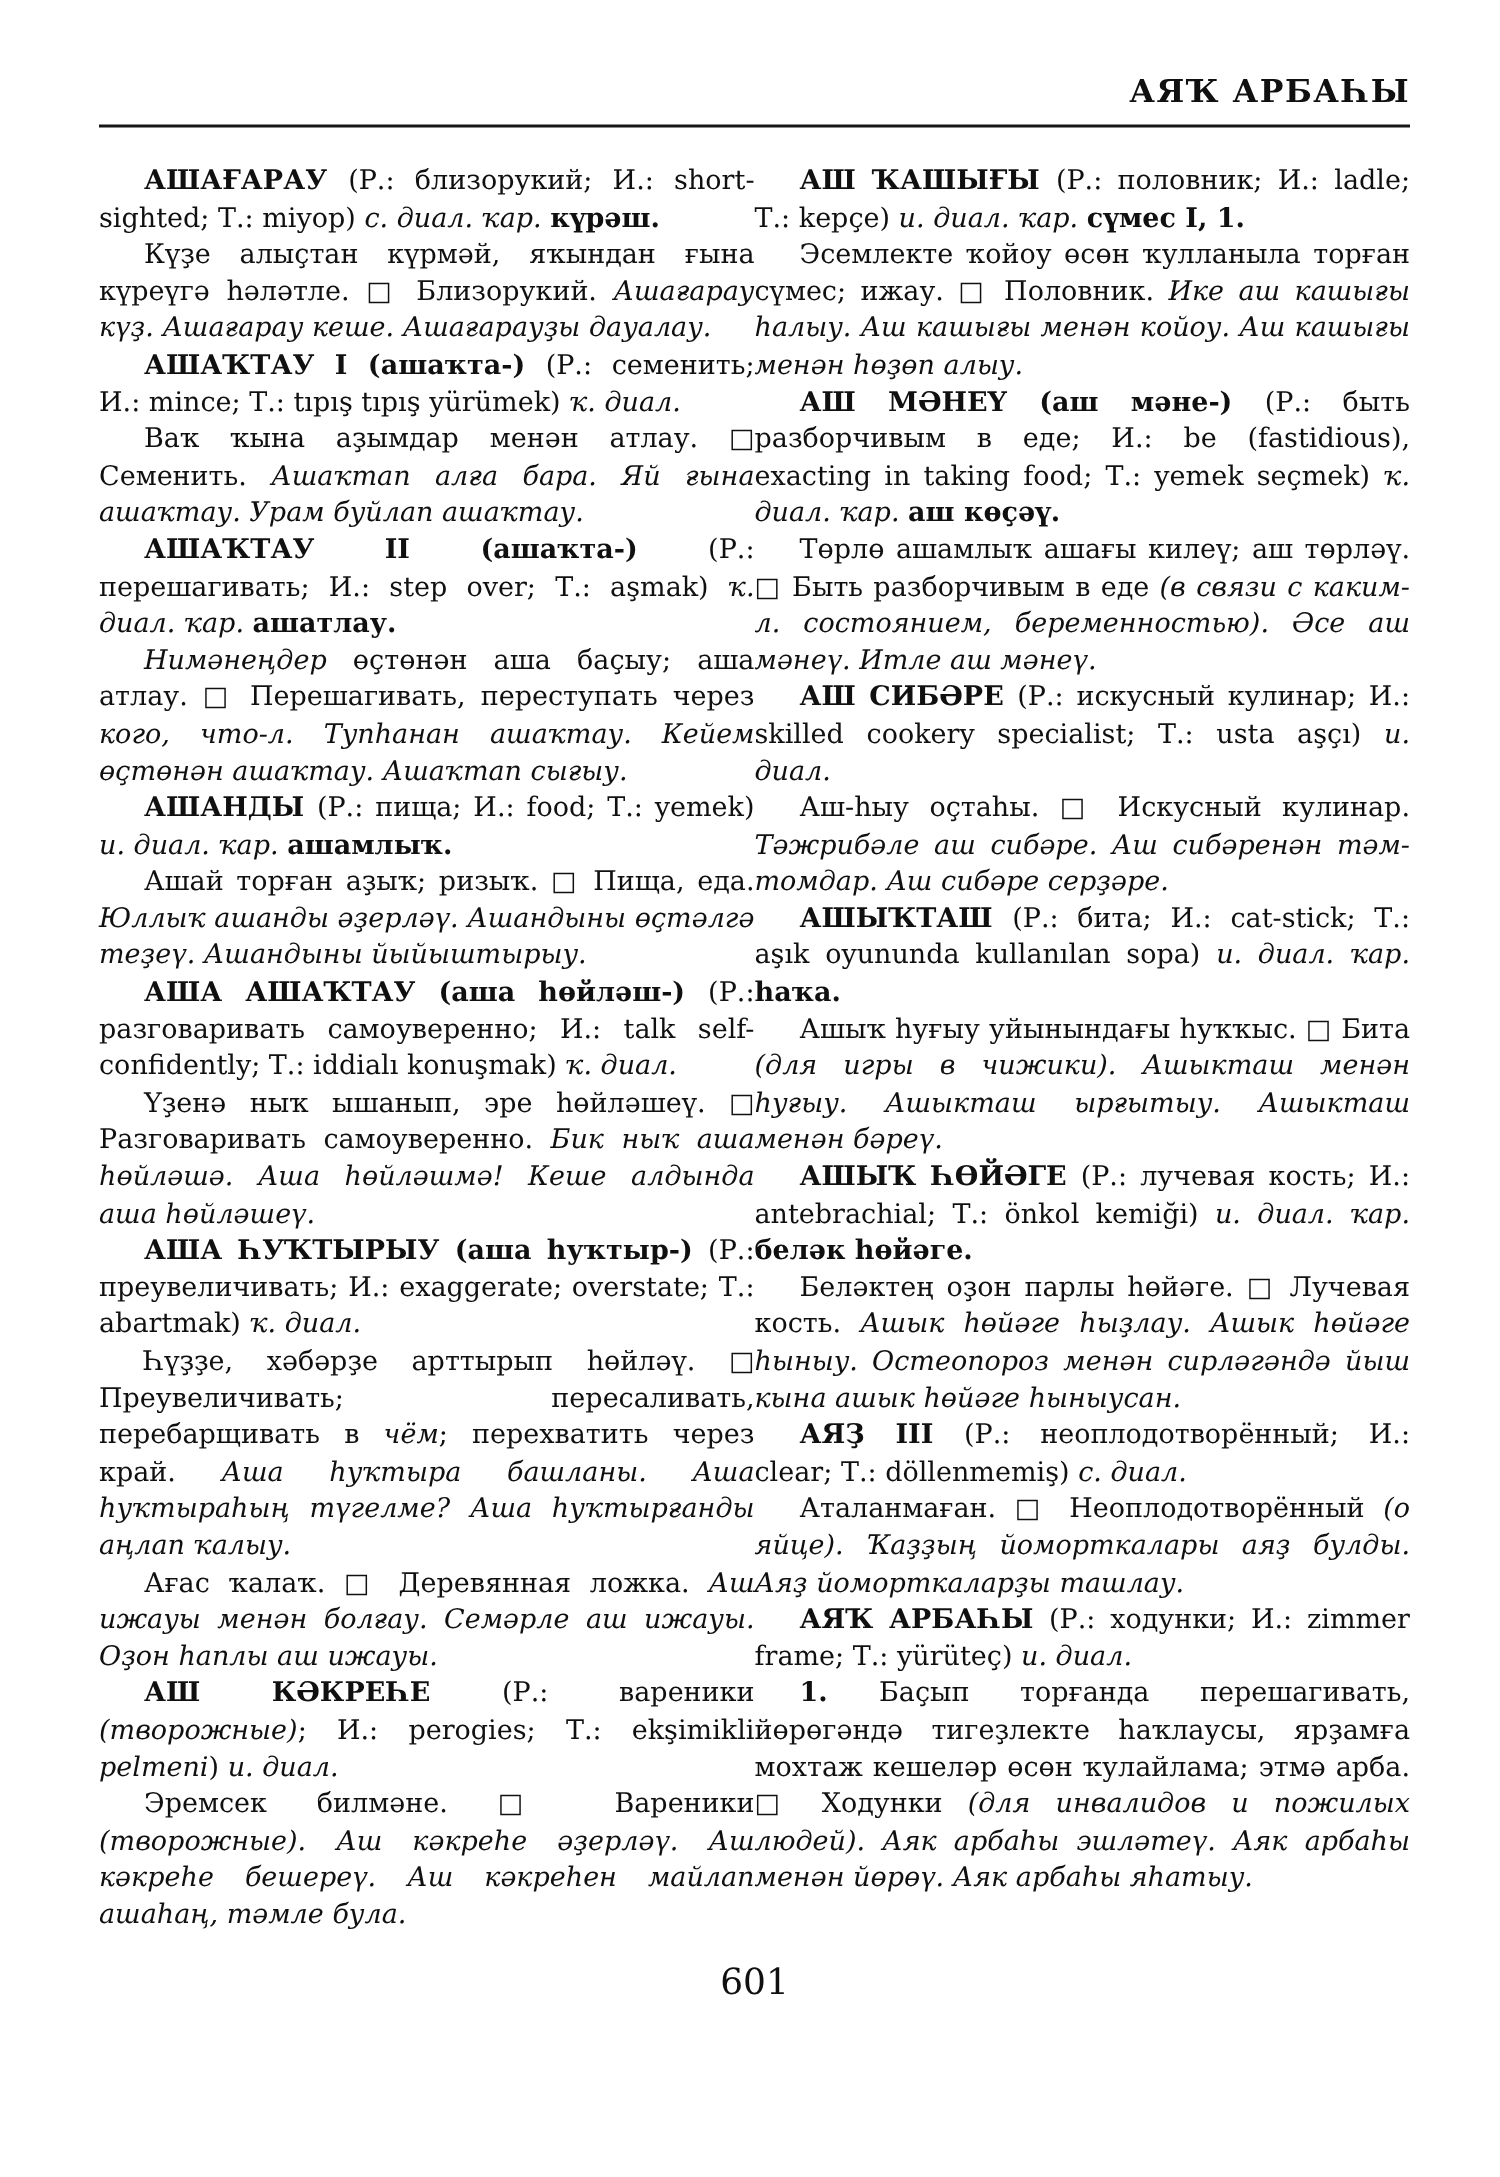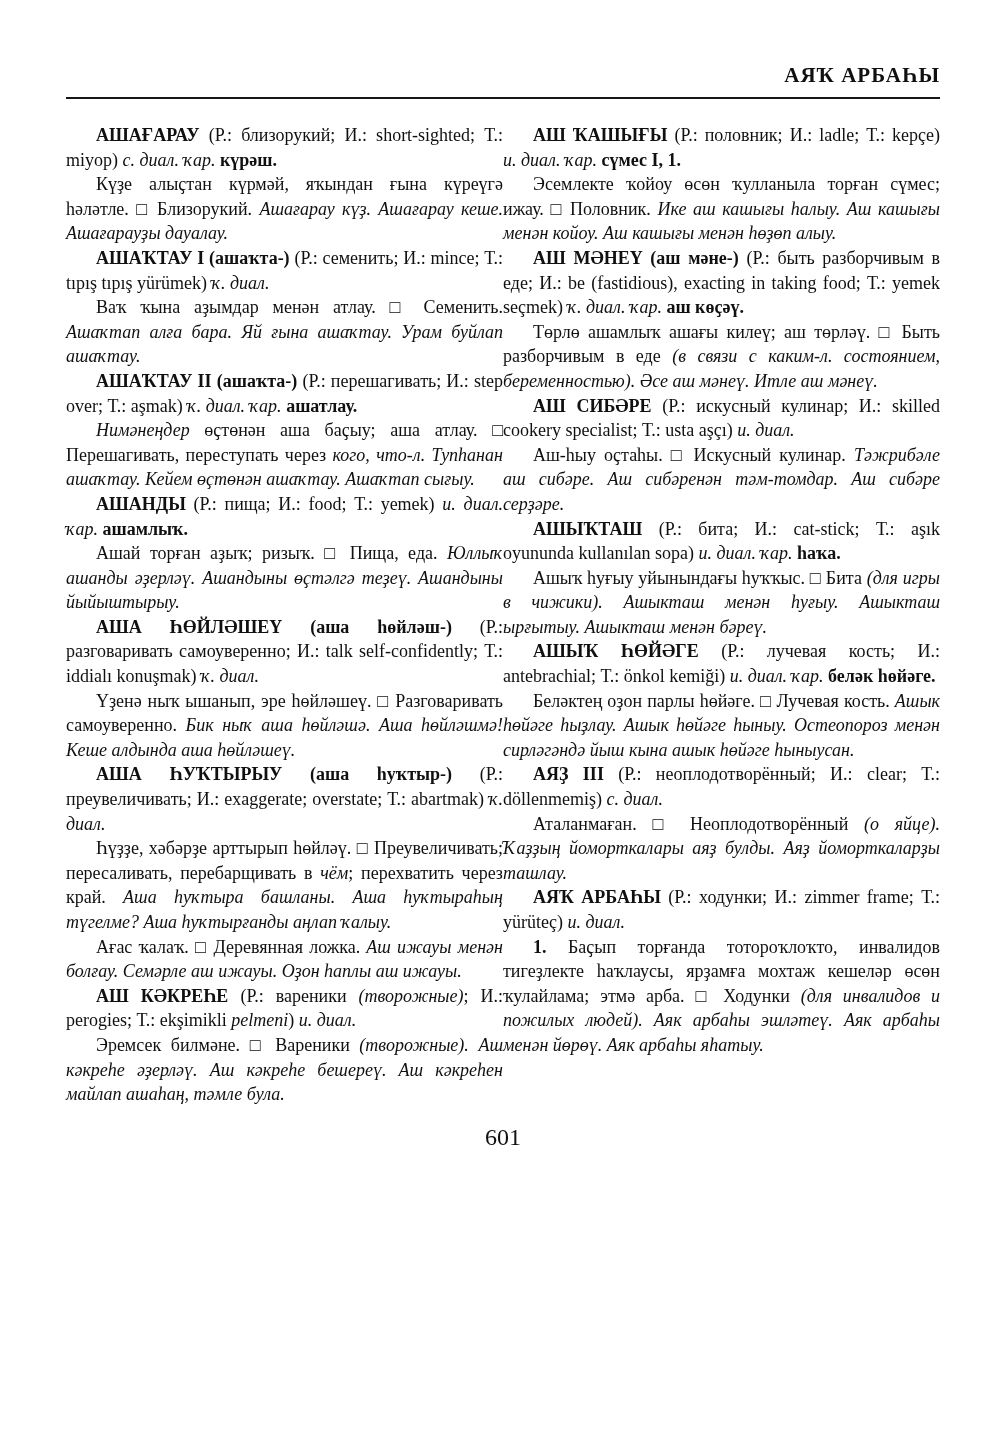--- a/index.html
+++ b/index.html
@@ -11,22 +11,21 @@
     width: 1000px;
     height: 1451px;
     overflow: hidden;
     font-family: "DejaVu Serif", "Liberation Serif", serif;
     color: #101010;
   }
   .page {
     box-sizing: border-box;
     width: 1000px;
     height: 1451px;
-    padding: 62px 60px 0 66px;
-    font-family: Liberation Serif, serif;
+    padding: 48px 60px 0 66px;
   }
   .running-head {
     text-align: right;
     font-weight: bold;
     font-size: 21px;
     letter-spacing: 1px;
     line-height: 26px;
   }
   .rule {
     border: none;
@@ -65,21 +64,21 @@
   <div class="cols">
     <div class="col">
         <p class="para"><span class="b">АШАҒАРАУ </span><span class="n">(Р.: близорукий; И.: short-sighted; Т.: miyop) </span><span class="i">с. диал. ҡар. </span><span class="b">күрәш.</span></p>
         <p class="para"><span class="n">Күҙе алыҫтан күрмәй, яҡындан ғына күреүгә һәләтле. □ Близорукий. </span><span class="i">Ашағарау күҙ. Ашағарау кеше. Ашағарауҙы дауалау.</span></p>
         <p class="para"><span class="b">АШАҠТАУ I (ашаҡта-) </span><span class="n">(Р.: семенить; И.: mince; Т.: tıpış tıpış yürümek) </span><span class="i">ҡ. диал.</span></p>
         <p class="para"><span class="n">Ваҡ ҡына аҙымдар менән атлау. □ Семенить. </span><span class="i">Ашаҡтап алға бара. Яй ғына ашаҡтау. Урам буйлап ашаҡтау.</span></p>
         <p class="para"><span class="b">АШАҠТАУ II (ашаҡта-) </span><span class="n">(Р.: перешагивать; И.: step over; Т.: aşmak) </span><span class="i">ҡ. диал. ҡар. </span><span class="b">ашатлау.</span></p>
         <p class="para"><span class="i">Нимәнеңдер </span><span class="n">өҫтөнән аша баҫыу; аша атлау. □ Перешагивать, переступать через </span><span class="i">кого, что-л. Тупһанан ашаҡтау. Кейем өҫтөнән ашаҡтау. Ашаҡтап сығыу.</span></p>
         <p class="para"><span class="b">АШАНДЫ </span><span class="n">(Р.: пища; И.: food; Т.: yemek) </span><span class="i">и. диал. ҡар. </span><span class="b">ашамлыҡ.</span></p>
         <p class="para"><span class="n">Ашай торған аҙыҡ; ризыҡ. □ Пища, еда. </span><span class="i">Юллыҡ ашанды әҙерләү. Ашандыны өҫтәлгә теҙеү. Ашандыны йыйыштырыу.</span></p>
-        <p class="para"><span class="b">АША ҺӨЙЛӘШЕҮ (аша һөйләш-) </span><span class="n">(Р.: разговаривать самоуверенно; И.: talk self-confidently; Т.: iddialı konuşmak) </span><span class="i">ҡ. диал.</span></p>
+        <p class="para"><span class="b">АША АШАҠТАУ (аша һөйләш-) </span><span class="n">(Р.: разговаривать самоуверенно; И.: talk self-confidently; Т.: iddialı konuşmak) </span><span class="i">ҡ. диал.</span></p>
         <p class="para"><span class="n">Үҙенә ныҡ ышанып, эре һөйләшеү. □ Разговаривать самоуверенно. </span><span class="i">Бик ныҡ аша һөйләшә. Аша һөйләшмә! Кеше алдында аша һөйләшеү.</span></p>
         <p class="para"><span class="b">АША ҺУҠТЫРЫУ (аша һуҡтыр-) </span><span class="n">(Р.: преувеличивать; И.: exaggerate; overstate; Т.: abartmak) </span><span class="i">ҡ. диал.</span></p>
         <p class="para"><span class="n">Һүҙҙе, хәбәрҙе арттырып һөйләү. □ Преувеличивать; пересаливать, перебарщивать в </span><span class="i">чём</span><span class="n">; перехватить через край. </span><span class="i">Аша һуҡтыра башланы. Аша һуҡтыраһың түгелме? Аша һуҡтырғанды аңлап ҡалыу.</span></p>
         <p class="para"><span class="n">Ағас ҡалаҡ. □ Деревянная ложка. </span><span class="i">Аш ижауы менән болғау. Семәрле аш ижауы. Оҙон һаплы аш ижауы.</span></p>
         <p class="para"><span class="b">АШ КӘКРЕҺЕ </span><span class="n">(Р.: вареники </span><span class="i">(творожные)</span><span class="n">; И.: perogies; Т.: ekşimikli </span><span class="i">pelmeni</span><span class="n">) </span><span class="i">и. диал.</span></p>
         <p class="para"><span class="n">Эремсек билмәне. □ Вареники </span><span class="i">(творожные). Аш кәкреһе әҙерләү. Аш кәкреһе бешереү. Аш кәкреһен майлап ашаһаң, тәмле була.</span></p>
       </div>
     <div class="col">
         <p class="para"><span class="b">АШ ҠАШЫҒЫ </span><span class="n">(Р.: половник; И.: ladle; Т.: kepçe) </span><span class="i">и. диал. ҡар. </span><span class="b">сүмес I, 1.</span></p>
         <p class="para"><span class="n">Эсемлекте ҡойоу өсөн ҡулланыла торған сүмес; ижау. □ Половник. </span><span class="i">Ике аш кашығы һалыу. Аш кашығы менән койоу. Аш кашығы менән һөҙөп алыу.</span></p>
@@ -87,17 +86,17 @@
         <p class="para"><span class="n">Төрлө ашамлыҡ ашағы килеү; аш төрләү. □ Быть разборчивым в еде </span><span class="i">(в связи с каким-л. состоянием, беременностью). Әсе аш мәнеү. Итле аш мәнеү.</span></p>
         <p class="para"><span class="b">АШ СИБӘРЕ </span><span class="n">(Р.: искусный кулинар; И.: skilled cookery specialist; Т.: usta aşçı) </span><span class="i">и. диал.</span></p>
         <p class="para"><span class="n">Аш-һыу оҫтаһы. □ Искусный кулинар. </span><span class="i">Тәжрибәле аш сибәре. Аш сибәренән тәм-томдар. Аш сибәре серҙәре.</span></p>
         <p class="para"><span class="b">АШЫҠТАШ </span><span class="n">(Р.: бита; И.: cat-stick; Т.: aşık oyununda kullanılan sopa) </span><span class="i">и. диал. ҡар. </span><span class="b">һаҡа.</span></p>
         <p class="para"><span class="n">Ашыҡ һуғыу уйынындағы һуҡҡыс. □ Бита </span><span class="i">(для игры в чижики). Ашыкташ менән һуғыу. Ашыкташ ырғытыу. Ашыкташ менән бәреү.</span></p>
         <p class="para"><span class="b">АШЫҠ ҺӨЙӘГЕ </span><span class="n">(Р.: лучевая кость; И.: antebrachial; Т.: önkol kemiği) </span><span class="i">и. диал. ҡар. </span><span class="b">беләк һөйәге.</span></p>
         <p class="para"><span class="n">Беләктең оҙон парлы һөйәге. □ Лучевая кость. </span><span class="i">Ашык һөйәге һыҙлау. Ашык һөйәге һыныу. Остеопороз менән сирләгәндә йыш кына ашык һөйәге һыныусан.</span></p>
         <p class="para"><span class="b">АЯҘ III </span><span class="n">(Р.: неоплодотворённый; И.: clear; Т.: döllenmemiş) </span><span class="i">с. диал.</span></p>
         <p class="para"><span class="n">Аталанмаған. □ Неоплодотворённый </span><span class="i">(о яйце). Ҡаҙҙың йоморткалары аяҙ булды. Аяҙ йоморткаларҙы ташлау.</span></p>
         <p class="para"><span class="b">АЯҠ АРБАҺЫ </span><span class="n">(Р.: ходунки; И.: zimmer frame; Т.: yürüteç) </span><span class="i">и. диал.</span></p>
-        <p class="para"><span class="b">1. </span><span class="n">Баҫып торғанда тотороҡлоҡто, инвалидов тигеҙлекте һаҡлаусы, ярҙамға мохтаж кешеләр өсөн ҡулайлама; этмә арба. □ Ходунки </span><span class="i">(для инвалидов и пожилых людей). Аяк арбаһы эшләтеү. Аяк арбаһы менән йөрөү. Аяк арбаһы яһатыу.</span></p>
+        <p class="para"><span class="b">1. </span><span class="n">Баҫып торғанда перешагивать, йөрөгәндә тигеҙлекте һаҡлаусы, ярҙамға мохтаж кешеләр өсөн ҡулайлама; этмә арба. □ Ходунки </span><span class="i">(для инвалидов и пожилых людей). Аяк арбаһы эшләтеү. Аяк арбаһы менән йөрөү. Аяк арбаһы яһатыу.</span></p>
       </div>
   </div>
   <div class="page-number">601</div>
 </div>
 
 </body></html>

